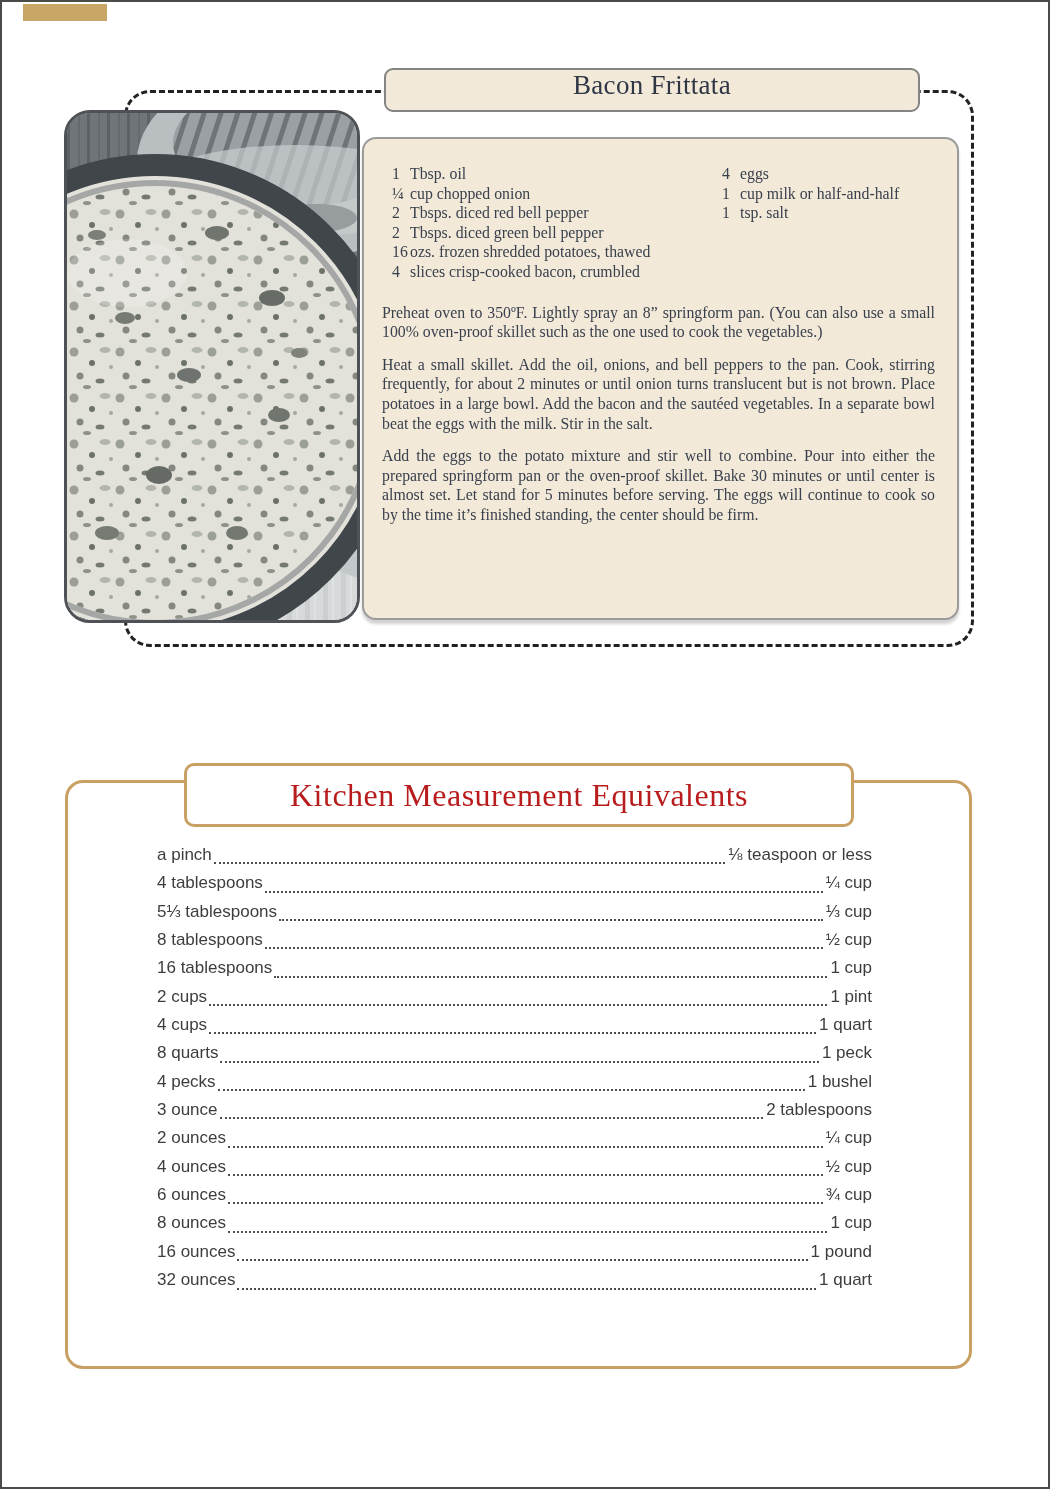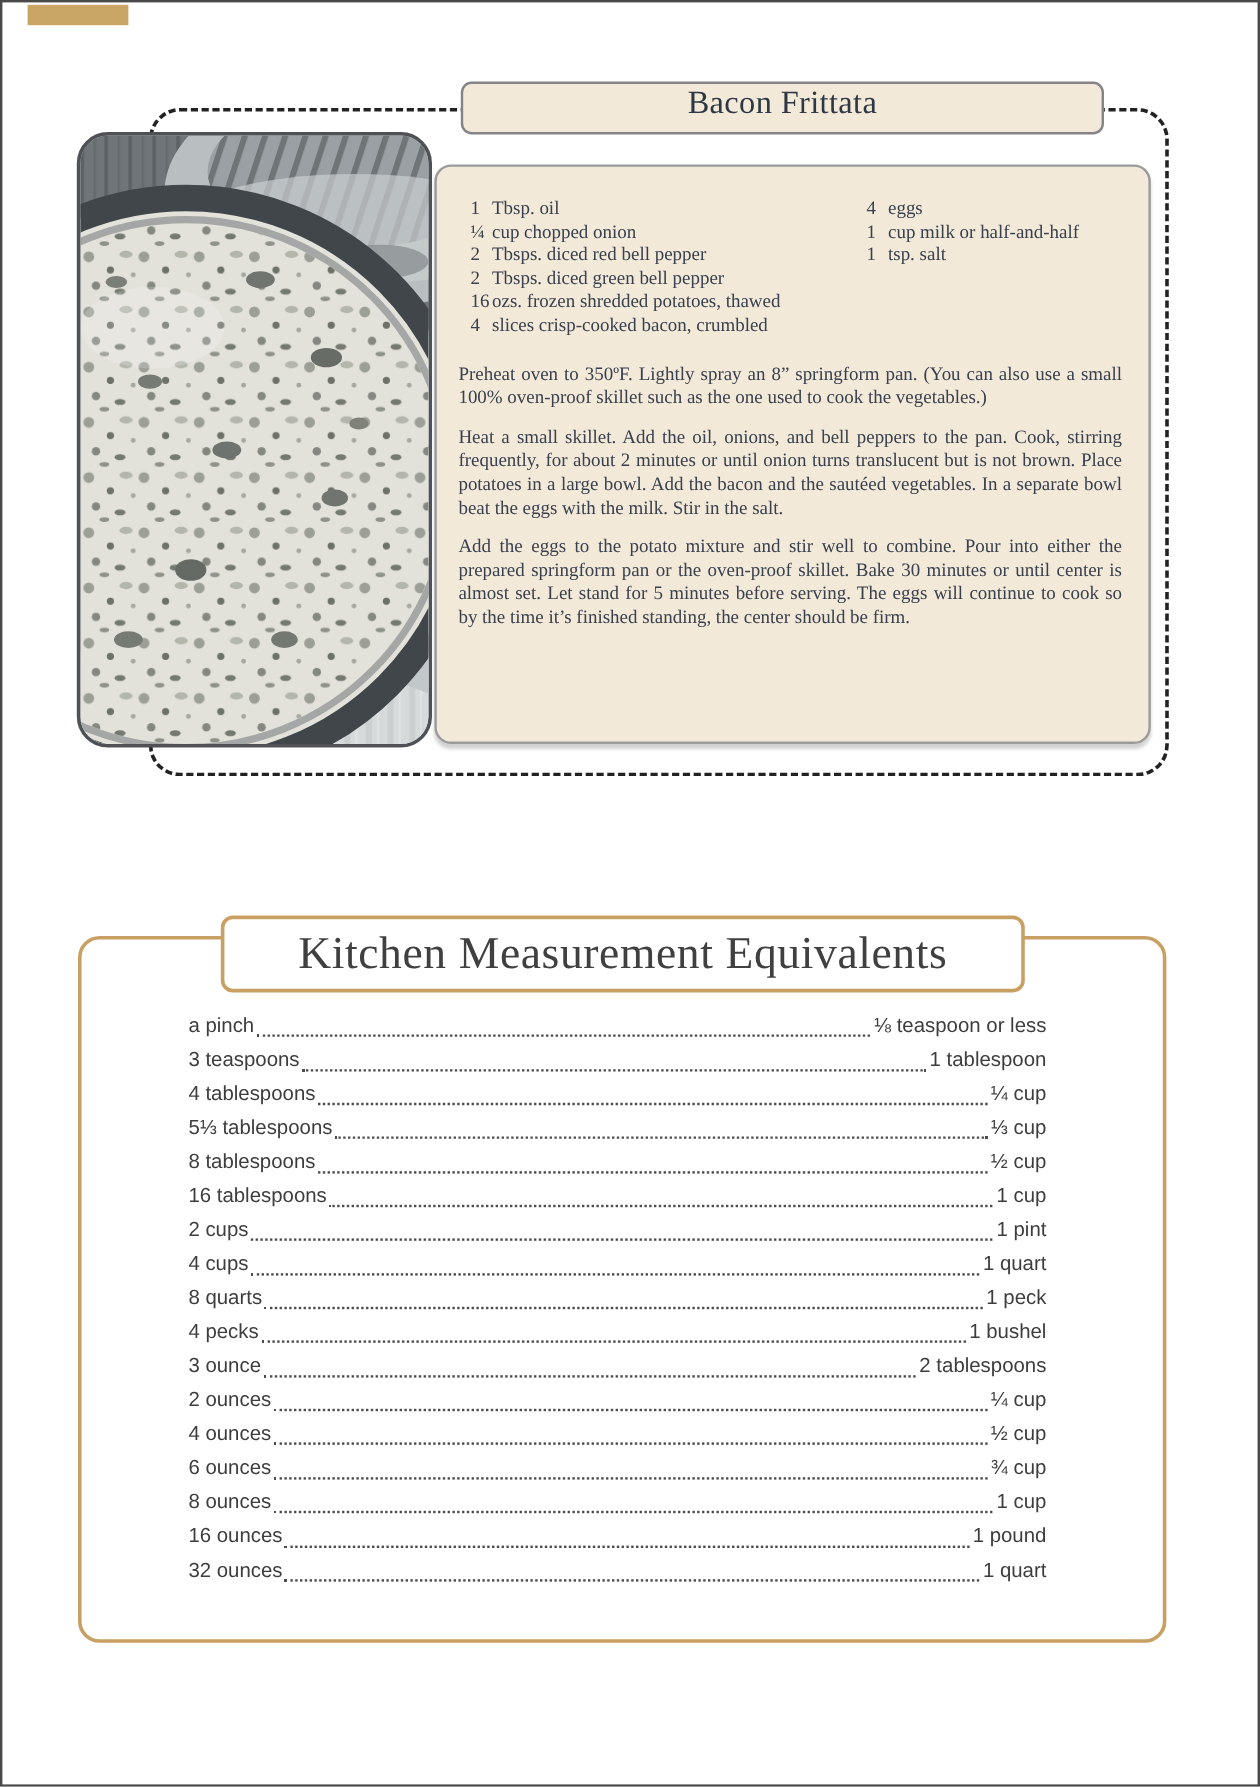--- a/index.html
+++ b/index.html
@@ -83,21 +83,21 @@
 
   .measure-title-box {
     position: absolute; left: 182px; top: 761px;
     width: 670px; height: 64px;
     background: #ffffff;
     border: 3px solid #c9a063;
     border-radius: 10px;
     display: flex; align-items: center; justify-content: center;
   }
   .measure-title {
-    font-size: 38px; color: #404040; letter-spacing: 0.5px;
+    font-size: 32px; color: #b91c1c; letter-spacing: 0.5px;
     font-family: "Liberation Serif", serif;
   }
 
   .measure-rows {
     position: absolute; left: 155px; top: 843px;
     width: 715px;
     font-family: "Liberation Sans", sans-serif;
     font-size: 17px; color: #3d3d3d;
   }
   .mrow { display: flex; align-items: baseline; height: 28.35px; text-align: center; }
@@ -251,25 +251,20 @@
   <section>
     <div class="measure-box"></div>
 
     <div class="measure-rows">
       <div class="mrow">
           <span>a pinch</span>
           <span class="leader"></span>
           <span>⅛ teaspoon or less</span>
         </div>
       <div class="mrow">
-          <span>3 teaspoons</span>
-          <span class="leader"></span>
-          <span>1 tablespoon</span>
-        </div>
-      <div class="mrow">
           <span>4 tablespoons</span>
           <span class="leader"></span>
           <span>¼ cup</span>
         </div>
       <div class="mrow">
           <span>5⅓ tablespoons</span>
           <span class="leader"></span>
           <span>⅓ cup</span>
         </div>
       <div class="mrow">

